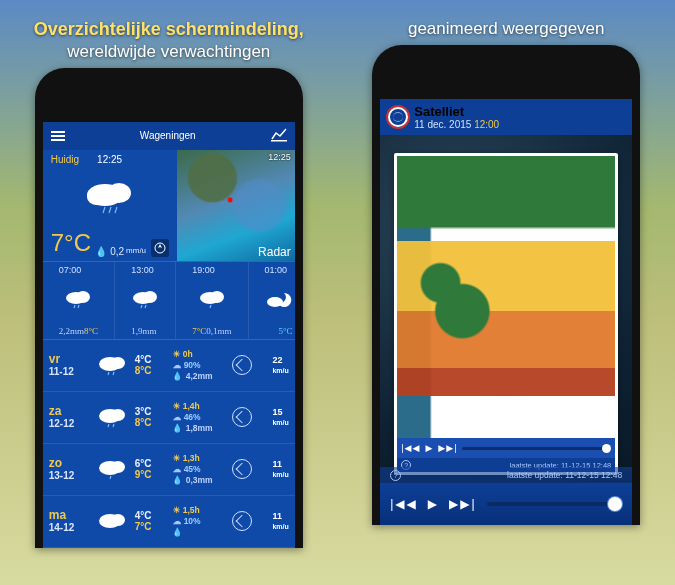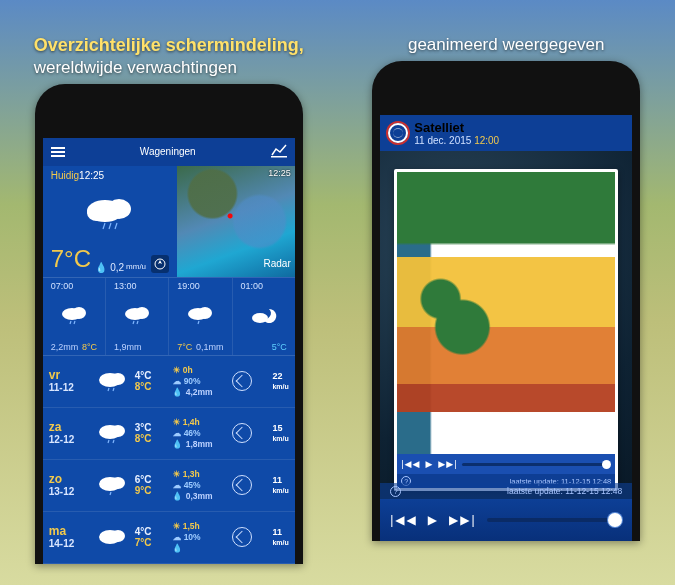--- a/index.html
+++ b/index.html
@@ -7,23 +7,22 @@
     width: 675px; height: 585px;
     font-family: "Helvetica Neue", Arial, sans-serif;
     background: linear-gradient(to bottom, #5b8ac5 0%, #a3b870 35%, #bdbf7a 55%, #d8dba0 100%);
     display: flex; justify-content: space-around; align-items: flex-start;
     padding-top: 18px;
     position: relative;
     overflow: hidden;
   }
   .panel { width: 310px; display: flex; flex-direction: column; align-items: center; }
   .promo {
-    color: #fff; margin-bottom: 6px;
+    text-align: center; color: #fff; margin-bottom: 6px;
     text-shadow: 0 1px 3px rgba(0,0,0,.6);
-    margin-top: 16px;
   }
   .promo .line1 { font-size: 18px; color: #ffe16a; font-weight: 600; line-height: 1.25; }
   .promo .line2 { font-size: 17px; color: #fff; font-weight: 400; line-height: 1.25; }
   .phone {
     width: 268px; height: 480px;
     background: #0f4aa8;
     border: 7px solid #111;
     border-left-width: 8px; border-right-width: 8px;
     border-top-width: 54px;
     border-bottom: none;
@@ -34,42 +33,42 @@
   }
   
   .s1 { display:flex; flex-direction:column; height:100%; font-size:11px; color:#fff; }
   .topbar { height:28px; background:#0d3f96; display:flex; align-items:center; justify-content:space-between; padding:0 8px; }
   .topbar .title { font-size:10px; font-weight:400; }
   .hamb { width:14px; display:flex; flex-direction:column; gap:2px; }
   .hamb span { height:2px; background:#fff; display:block; }
   .chart-ic svg { width:16px; height:16px; }
   .cur-row { display:flex; height:112px; border-bottom:1px solid rgba(255,255,255,.15);}
   .cur-left { flex:1; padding:4px 8px; display:flex; flex-direction:column; justify-content:space-between;}
-  .cur-meta { display:flex; gap:0; font-size:10px; }
+  .cur-meta { display:flex; gap:18px; font-size:10px; }
   .cur-meta .h { color:#f2c94c; }
   .cloud-big { align-self:center; }
   .temp-big { font-size:24px; color:#f2c94c; font-weight:300; }
   .cur-bottom { display:flex; align-items:flex-end; justify-content:space-between; }
   .rain { font-size:10px; color:#dbe7ff; display:flex; align-items:center; gap:2px;}
   .rain .mm { font-size:8px; line-height:1; }
   .wind-sq { width:18px; height:18px; background:#07306f; border-radius:3px; display:flex; align-items:center; justify-content:center;}
   .radar-cell { flex:1; position:relative; background: linear-gradient(160deg,#3b6a4a 0%, #5289b5 45%, #1fa7d2 70%, #0f6aa0 100%);}
   .radar-cell::before { content:""; position:absolute; inset:0; background:
     radial-gradient(circle at 30% 25%, rgba(80,110,70,.9) 0 20%, transparent 22%),
     radial-gradient(circle at 70% 50%, rgba(80,140,200,.6) 0 25%, transparent 28%),
     radial-gradient(circle at 45% 45%, rgba(255,0,0,.95) 0 2px, transparent 3px);
   }
   .radar-time { position:absolute; top:2px; right:4px; font-size:9px; color:#fff; text-shadow:0 0 2px #000;}
-  .radar-lbl { position:absolute; bottom:8px; right:4px; font-size:10px;}
+  .radar-lbl { position:absolute; bottom:2px; right:4px; font-size:12px;}
   .hours { display:flex; height:78px; border-bottom:1px solid rgba(255,255,255,.15);}
-  .hours .hc { flex:1; border-right:1px solid rgba(255,255,255,.1); padding:3px 8px; display:flex; flex-direction:column; justify-content:space-between;}
+  .hours .hc { flex:1; border-right:1px solid rgba(255,255,255,.1); padding:3px 16px; display:flex; flex-direction:column; justify-content:space-between;}
   .hours .hc:last-child { border-right:none;}
   .hc .t { font-size:9px; color:#cfe0ff;}
   .hc .ic { align-self:center; }
-  .hc .b { display:flex; justify-content:space-between; font-size:9px; align-items:baseline;}
+  .hc .b { display:flex; justify-content:space-between; font-size:9px; align-items:baseline;font-family:Liberation Serif, serif;}
   .b .tmp { color:#f2c94c;}
   .b .tmp0 { color:#5fd1ff;}
   .b .mm { color:#bcd2ff;}
   .days { flex:1; display:flex; flex-direction:column;}
   .days .d { flex:1; display:flex; align-items:center; border-bottom:1px solid rgba(255,255,255,.1); padding:0 6px; gap:6px;font-weight:bold;}
   .d .dcol { width:40px; display:flex; flex-direction:column; line-height:1.2;}
   .d .dd { color:#f2c94c; font-size:12px;}
   .d .ddate { font-size:10px; color:#d9e6ff;}
   .d .dic { width:34px; display:flex; justify-content:center;}
   .d .temps { width:32px; display:flex; flex-direction:column; font-size:10px; text-align:left;}

